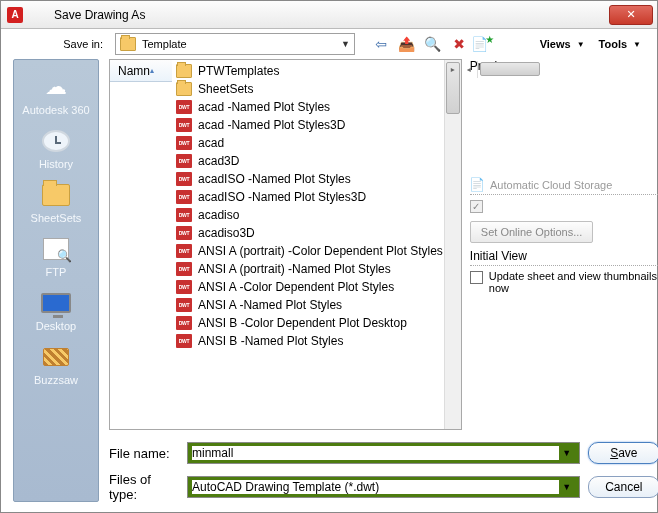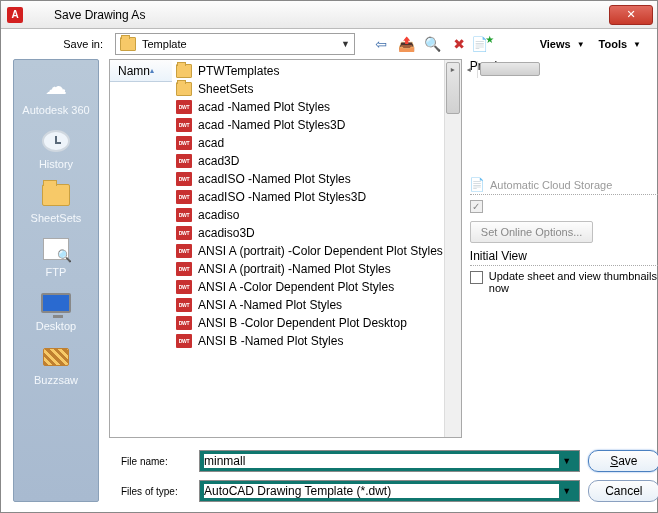--- a/index.html
+++ b/index.html
@@ -69,22 +69,22 @@
   .preview-box { height: 90px; }
   .cloud-group { color:#9a9a9a; font-size: 11px;}
   .cloud-row { display:flex; align-items:flex-start; gap:6px; margin:4px 0;}
   .cloud-row .cb { width:13px;height:13px;border:1px solid #aaa;background:#f0f0f0;display:flex;align-items:center;justify-content:center;font-size:10px;color:#888;flex-shrink:0; margin-top:1px;}
   .cloud-btn { margin-top:4px; padding: 4px 10px; border:1px solid #c0c0c0; background:linear-gradient(#fdfdfd,#eaeaea); color:#888; font-size:11px; cursor:default; border-radius:2px;}
   .iv-group { }
   .iv-row { display:flex; align-items:flex-start; gap:6px; margin-top:4px;}
   .iv-row .cb { width:13px;height:13px;border:1px solid #707070;background:#fff;flex-shrink:0;margin-top:1px;cursor:pointer;}
   .bottom { padding-top: 12px; display:flex; flex-direction:column; gap:8px;}
   .form-row { display:flex; align-items:center; gap:8px;}
-  .form-row .flabel { width:70px; font-size:10px;margin-left:12px;}
-  .form-row .combo { flex:1; height:22px; border:1px solid #8a8a8a; background:#0f766e; display:flex; align-items:center; padding:0 4px; cursor:text;}
+  .form-row .flabel { width:70px; font-size:13px;}
+  .form-row .combo { flex:1; height:22px; border:1px solid #8a8a8a; background:#4d7c0f; display:flex; align-items:center; padding:0 4px; cursor:text;}
   .form-row .combo input { border:none; outline:none; flex:1; font-size:12px; font-family:inherit;}
   .form-row .combo .arrow { width:16px; text-align:center; font-size:9px; cursor:pointer;}
   .btn { width:72px; height:22px; border:1px solid #8aa0c0; background:linear-gradient(#fdfdfd,#e8f0f8); border-radius:10px; font-size:12px; cursor:pointer; display:flex;align-items:center;justify-content:center;}
   .btn.default { border:1px solid #4a80c0; box-shadow: 0 0 2px #70a0e0;}
   .btn span { text-decoration: underline; text-decoration-color: transparent;}
   .btn .ul { text-decoration: underline;}
   .dotted-sep { border-bottom: 1px dotted #aaa; margin: 2px 0 4px 0;}
 </style>
 </head>
 <body>

